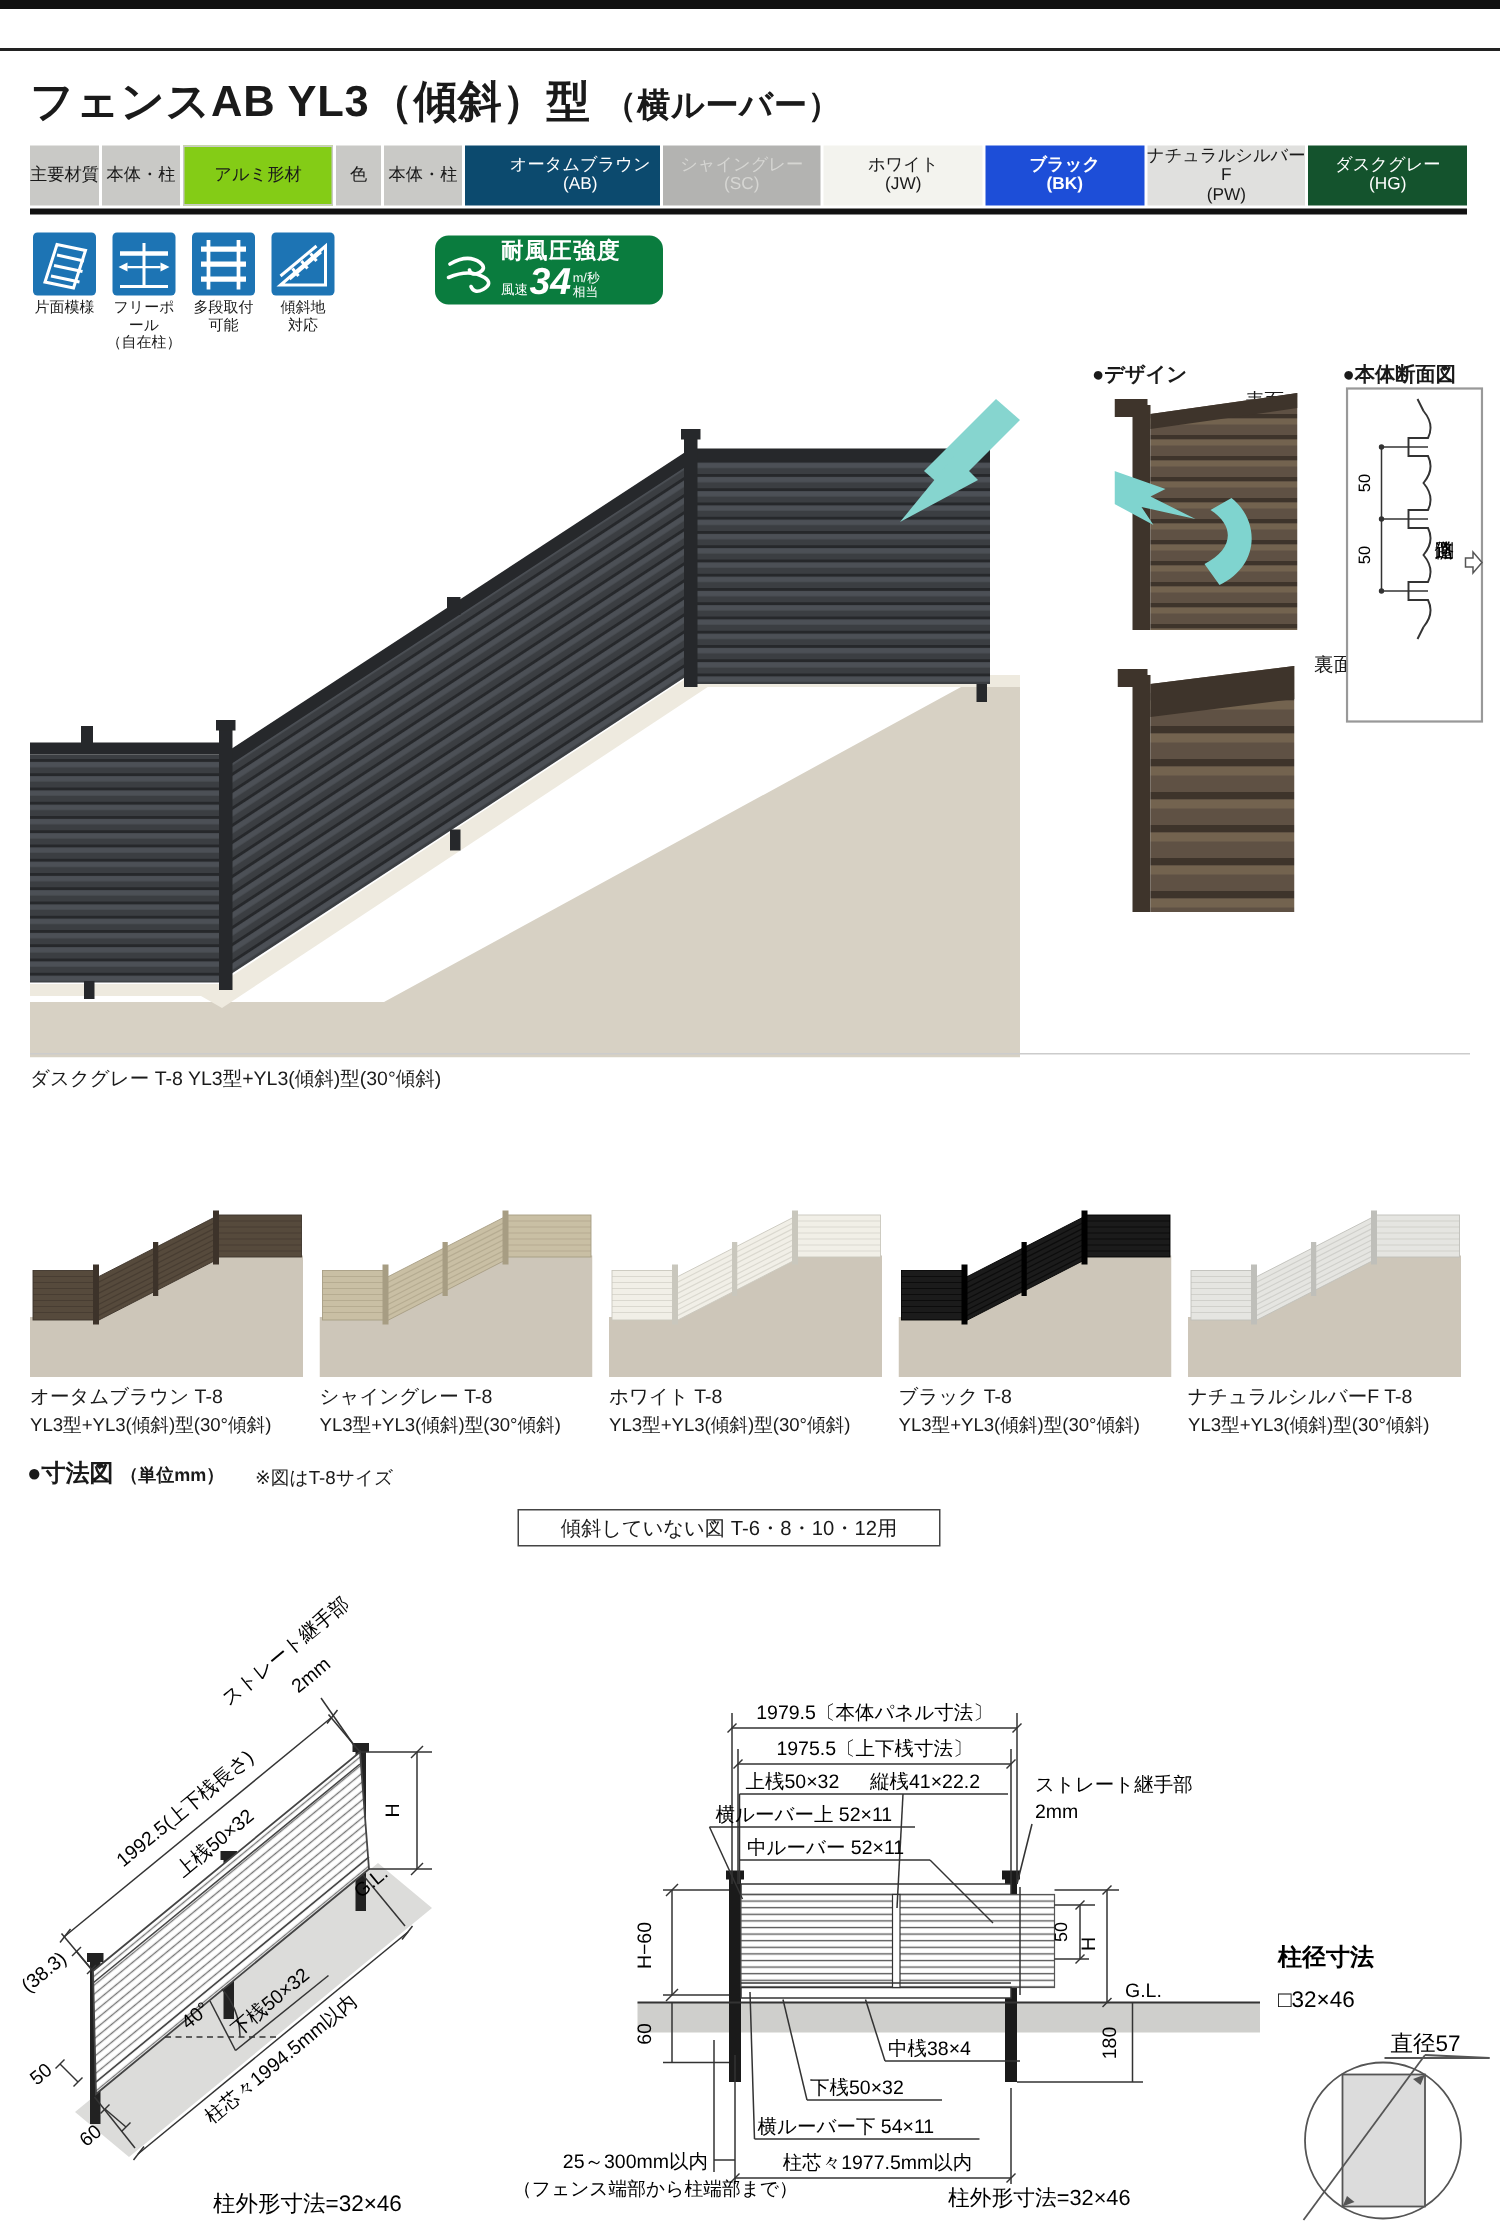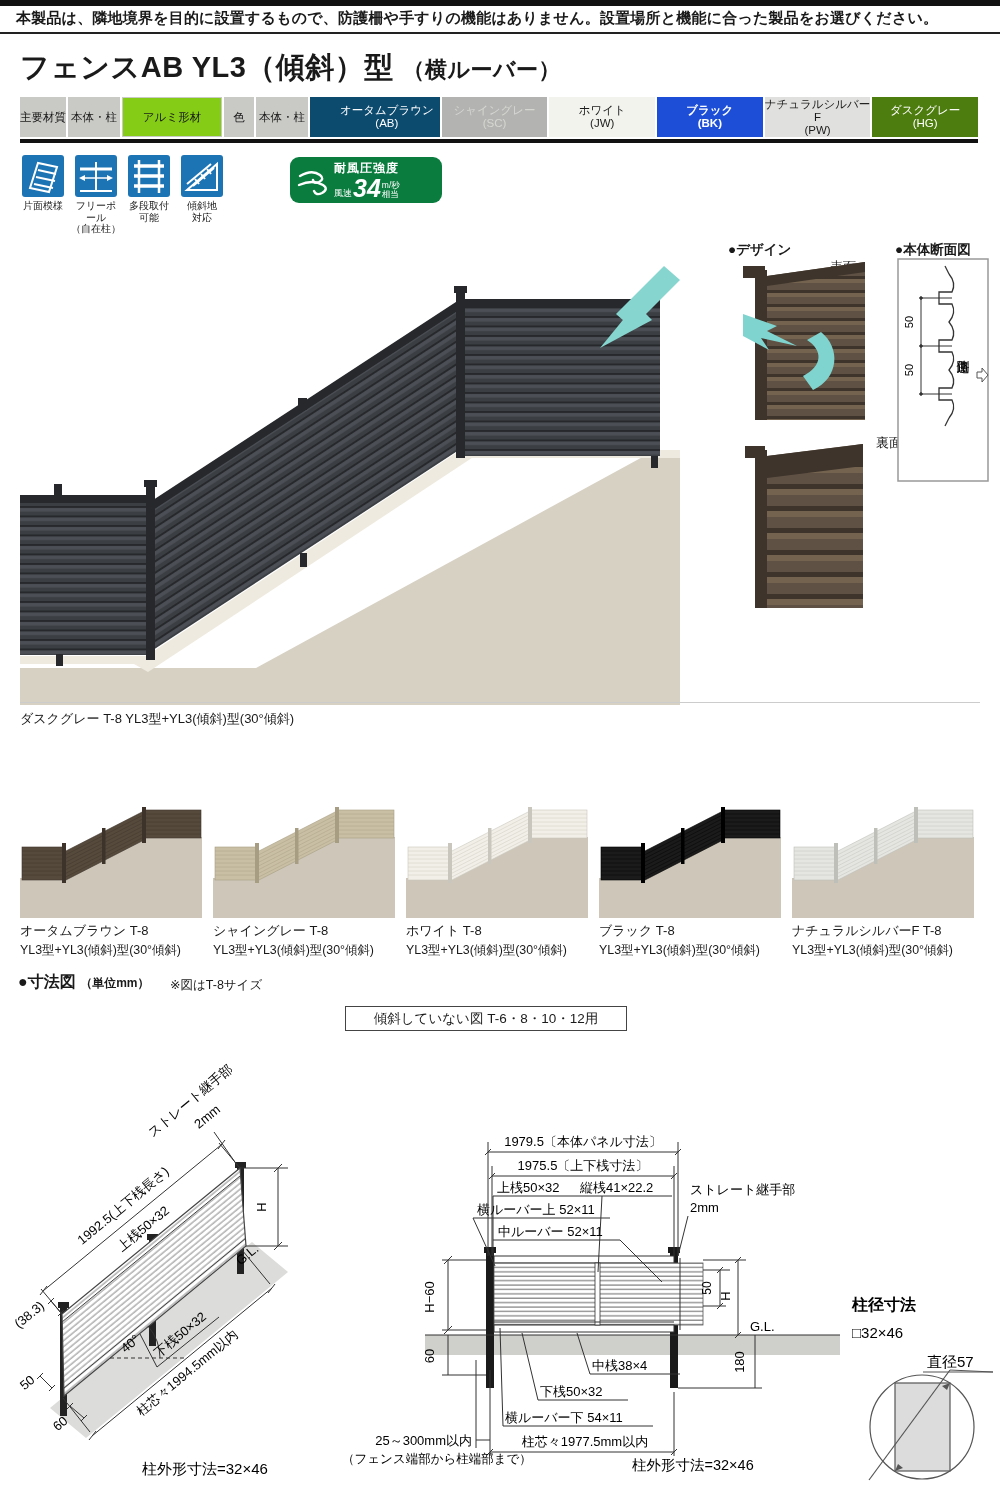--- a/index.html
+++ b/index.html
@@ -22,21 +22,21 @@
   .w46{width:46px;} .w52{width:52px;} .w98{width:98px;} .w30{width:30px;}
   .color-cell{flex:1 1 0;}
   .table-underline{left:20px;top:139px;width:958px;height:4px;background:#111;}
   
   .feature{top:155px;width:50px;text-align:center;}
   .ficon{width:42px;height:42px;margin:0 auto;background:var(--icon-bg,#1d74b4);border-radius:3px;}
   .flabel{margin-top:3px;font-size:10px;line-height:11.5px;}
   .wind-badge{left:290px;top:157px;width:152px;height:46px;background:var(--wind-bg,#0a7c3e);
       border-radius:9px;color:#fff;display:flex;align-items:center;padding:0 6px;box-sizing:border-box;}
   .wind-text{margin-left:4px;}
-  .wind-title{font-size:12px;font-weight:bold;letter-spacing:1px;line-height:16px;}
+  .wind-title{font-size:15px;font-weight:bold;letter-spacing:1px;line-height:16px;}
   .wind-row{display:flex;align-items:flex-end;line-height:1;}
   .wind-prefix{font-size:9px;margin-bottom:3px;}
   .wind-value{font-size:25px;font-weight:bold;font-style:italic;margin:0 1px;}
   .wind-unit{display:flex;flex-direction:column;font-size:8.5px;line-height:9px;margin-bottom:2px;}
   
   .mini-header{font-size:13.5px;font-weight:bold;}
   .mini-label{font-size:13px;}
   .photo-rule{left:20px;top:702px;width:960px;height:1px;background:#ccc;}
   .main-caption{left:20px;top:710px;font-size:13px;}
   
@@ -52,21 +52,20 @@
      display:flex;align-items:center;justify-content:center;}
   svg text{font-family:"Liberation Sans","DejaVu Sans",sans-serif;}
   .vtext{writing-mode:vertical-rl;}
 </style>
 </head>
 <body>
 
 <div class="page" style="--fence: #3b3e42; --fence-dark: #26282b; --fence-light: #4c5056; --ground: #d7d1c4; --curb: #eeeadf; --arrow: #86d5cf; --wood: #5f5144; --wood-dark: #3e342b; --wood-light: #73634f; --teal: #7fd4cf; --icon-bg: #1d74b4; --wind-bg: #0a7c3e;">
 
   <div class="abs top-strip"></div>
-  <div class="abs notice">本製品は、隣地境界を目的に設置するもので、防護柵や手すりの機能はありません。設置場所と機能に合った製品をお選びください。</div>
   <div class="abs notice-rule"></div>
 
   <div class="abs title">
     <span>フェンスAB YL3（傾斜）型</span>
     <span class="sub">（横ルーバー）</span>
   </div>
 
   <div class="abs spec-table">
     <div class="cell head w46">主要材質</div>
     <div class="cell head w52">本体・柱</div>
@@ -86,21 +85,21 @@
       <div>(JW)</div>
     </div>
     <div class="cell color-cell" style="background: #1d4ed8; color: rgb(255, 255, 255); font-weight: bold;">
       <div>ブラック</div>
       <div>(BK)</div>
     </div>
     <div class="cell color-cell" style="background: rgb(224, 224, 222); color: rgb(26, 26, 26);">
       <div>ナチュラルシルバーF</div>
       <div>(PW)</div>
     </div>
-    <div class="cell color-cell" style="background: #4d7c0f; color: rgb(255, 255, 255); align-items: center;">
+    <div class="cell color-cell" style="background: #14532d; color: rgb(255, 255, 255); align-items: center;">
       <div>ダスクグレー</div>
       <div>(HG)</div>
     </div>
   </div>
   <div class="abs table-underline"></div>
 
   <div class="abs feature" style="left:18px;">
     <div class="ficon">
       <svg viewBox="0 0 42 42" width="42" height="42">
           <g stroke="#fff" fill="none" stroke-width="2">

